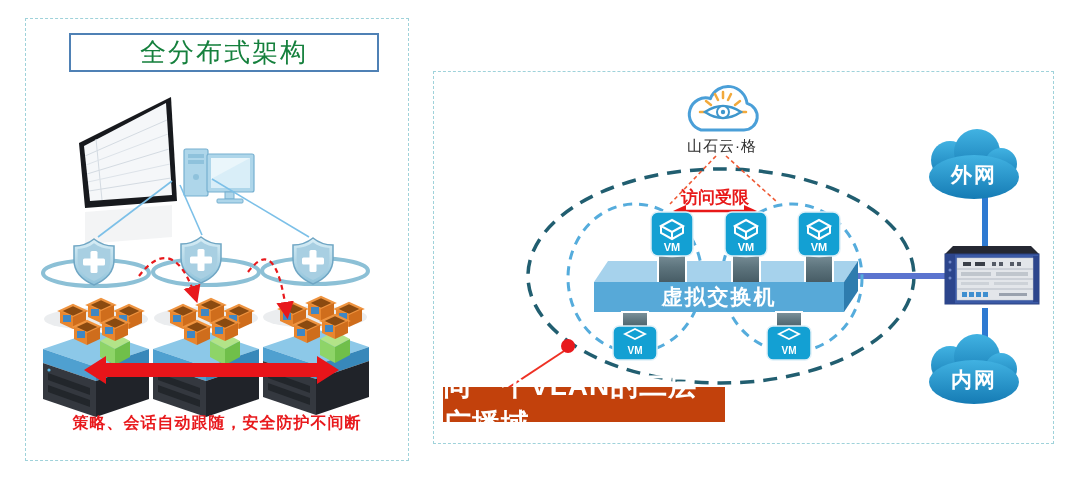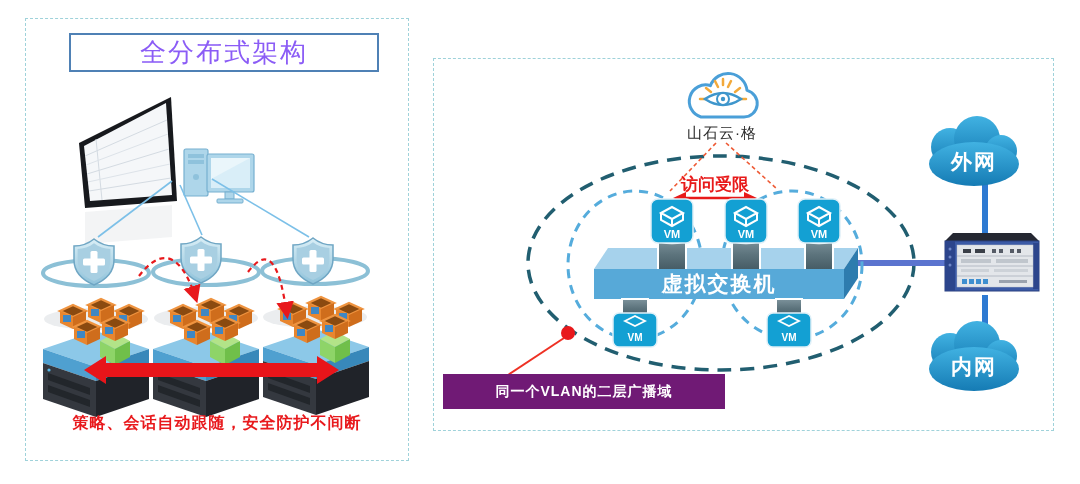--- a/index.html
+++ b/index.html
@@ -1,27 +1,27 @@
 <!DOCTYPE html>
 <html><head>
 <meta charset="utf-8">
 <style>
   * { margin:0; padding:0; box-sizing:border-box; }
   body { font-family:"Liberation Sans","DejaVu Sans",sans-serif; background:#ffffff; }
   .stage { position:relative; width:1080px; height:484px; background:#fff; overflow:hidden; }
   .panel { position:absolute; border:1px dashed #9fd2da; background:#fff; }
   .panel-left  { left:25px;  top:18px; width:384px; height:443px; }
-  .panel-right { left:433px; top:58px; width:621px; height:373px; }
+  .panel-right { left:433px; top:71px; width:621px; height:373px; }
   .title-box { position:absolute; left:43px; top:14px; width:310px; height:39px;
       border:2px solid #4f81b5; background:#fff; display:flex; align-items:center; justify-content:center;
-      font-size:26px; color:#8b5cf6; letter-spacing:2px; }
+      font-size:26px; color:#15803d; letter-spacing:2px; }
   .caption { position:absolute; left:0; right:0; top:394px; text-align:center;
       font-size:16px; font-weight:bold; color:#e8191c; letter-spacing:1px; }
   .vlan-label { position:absolute; left:9px; top:315px; width:282px; height:35px;
-      background:#701a75; color:#fff; font-weight:bold; font-size:14px;
+      background:#c2410c; color:#fff; font-weight:bold; font-size:28px;
       display:flex; align-items:center; justify-content:center; letter-spacing:1px; }
   svg { position:absolute; left:0; top:0; }
   svg text { font-family:"Liberation Sans","DejaVu Sans",sans-serif; }
   .t-vm { font-size:11px; font-weight:bold; fill:#ffffff; text-anchor:middle; }
   .t-vm-s { font-size:10px; font-weight:bold; fill:#ffffff; text-anchor:middle; }
   .t-switch { font-size:21px; font-weight:bold; fill:#ffffff; text-anchor:middle; letter-spacing:2px; }
   .t-cloudname { font-size:15px; fill:#2a2a2a; text-anchor:middle; letter-spacing:1px; }
   .t-restrict { font-size:17px; font-weight:bold; fill:#e81919; text-anchor:middle; }
   .t-net { font-size:21px; font-weight:bold; fill:#ffffff; text-anchor:middle; letter-spacing:2px; }
 </style>

